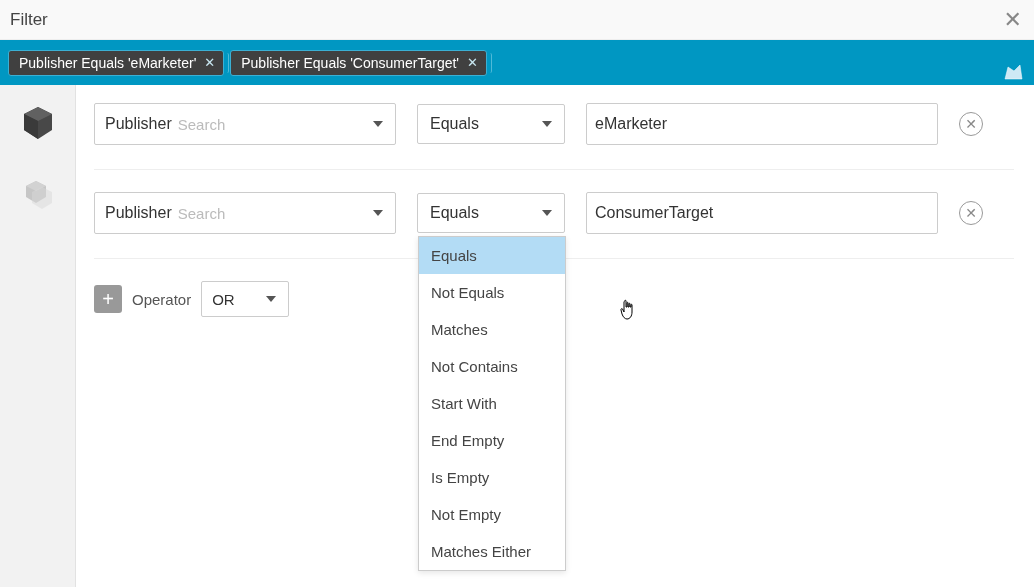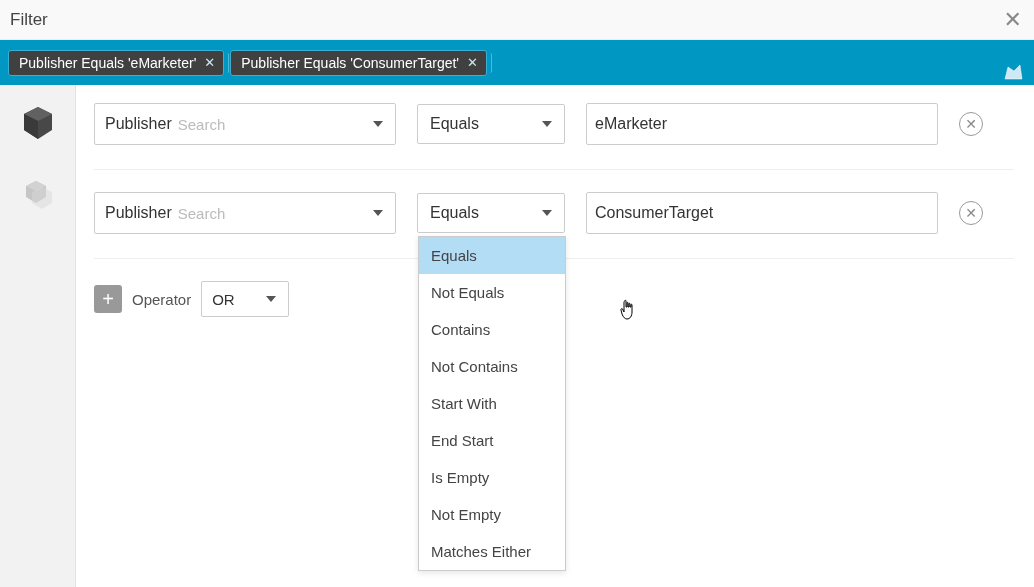--- a/index.html
+++ b/index.html
@@ -108,24 +108,24 @@
         <span class="field-label">Publisher</span>
         <input class="field-search" placeholder="Search" style="">
         <span class="caret"></span>
       </div>
       <div class="op-combo" style="position:relative;">
         <span>Equals</span>
         <span class="caret"></span>
         <div class="dropdown" id="op-dropdown">
             <div class="dropdown-item selected">Equals</div>
             <div class="dropdown-item">Not Equals</div>
-            <div class="dropdown-item">Contains</div>
+            <div class="dropdown-item">Matches</div>
             <div class="dropdown-item">Not Contains</div>
             <div class="dropdown-item">Start With</div>
-            <div class="dropdown-item">End Start</div>
+            <div class="dropdown-item">End Empty</div>
             <div class="dropdown-item">Is Empty</div>
             <div class="dropdown-item">Not Empty</div>
             <div class="dropdown-item">Matches Either</div>
           </div>
       </div>
       <input class="value-input" value="ConsumerTarget" style="">
       <div class="row-remove">✕</div>
     </div>
 
     <div class="add-row">

